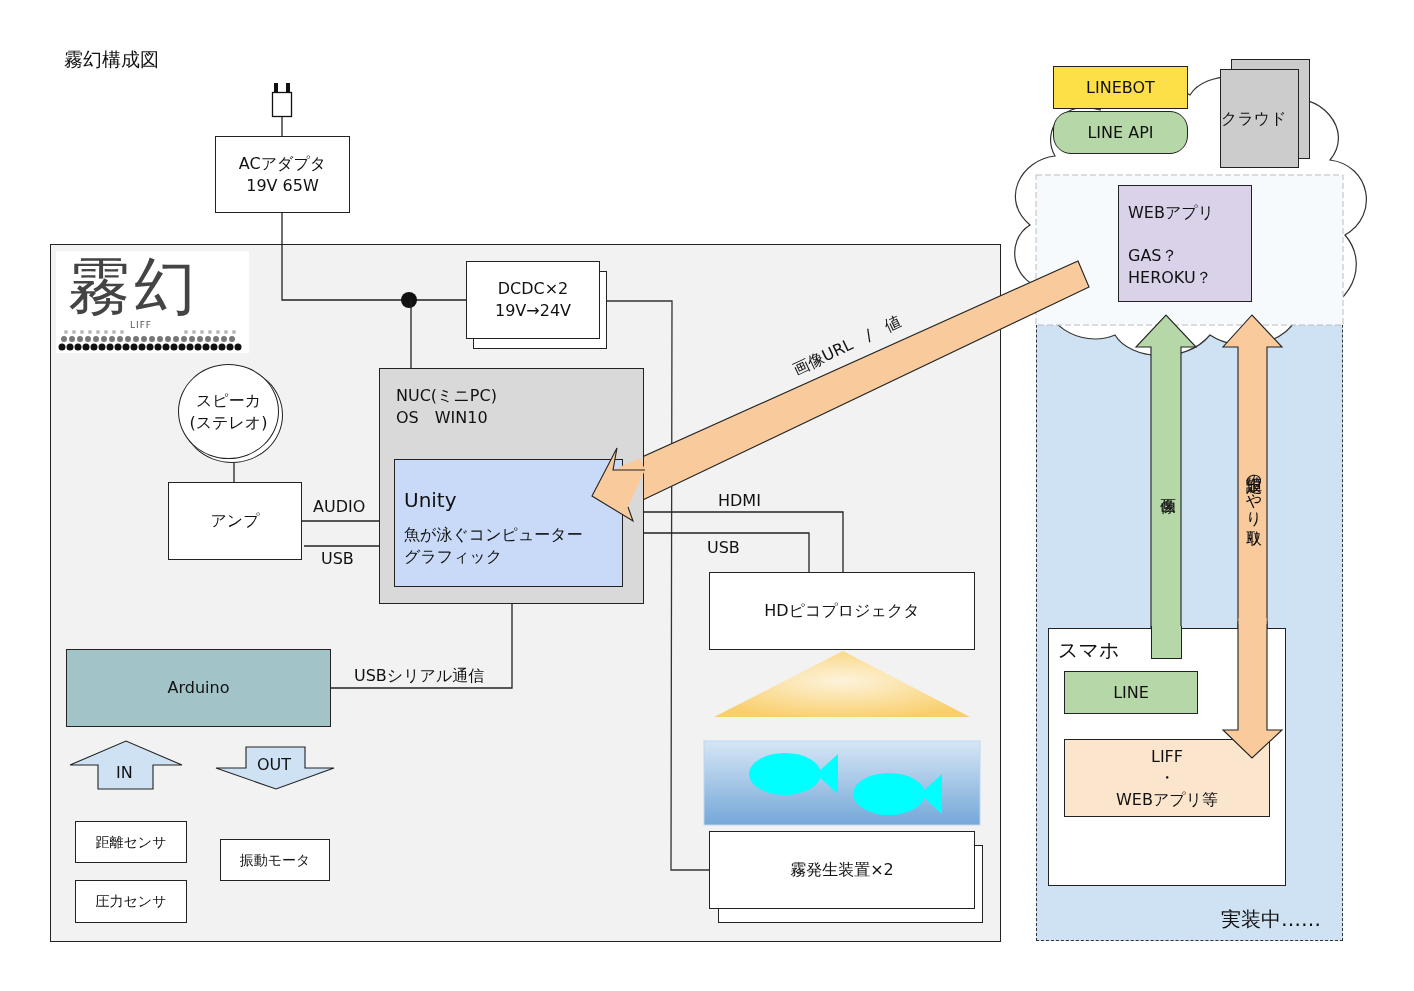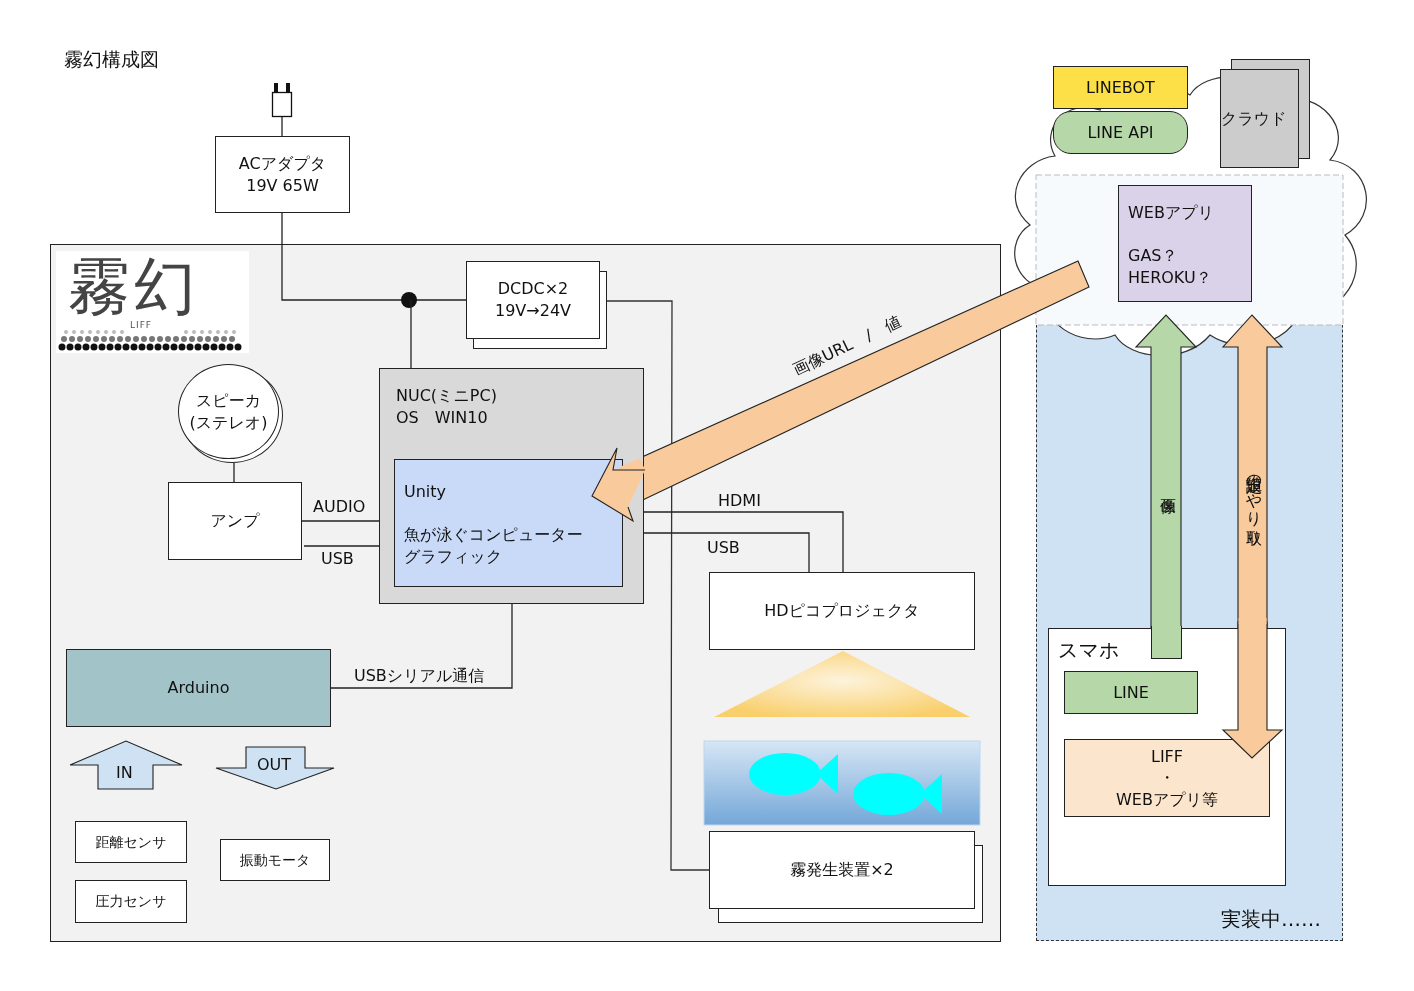--- a/index.html
+++ b/index.html
@@ -169,21 +169,21 @@
 <div class="box" style="left:168px;top:482px;width:134px;height:78px;background:#fff;">アンプ</div>
 <div class="lbl" style="left:313px;top:497px;">AUDIO</div>
 <div class="lbl" style="left:321px;top:549px;">USB</div>
 
 <div class="abs" style="left:379px;top:368px;width:265px;height:236px;background:#d9d9d9;border:1.3px solid #222;box-sizing:border-box;">
   <div class="abs" style="left:16px;top:16px;font-size:16px;line-height:1.4;white-space:pre-line;">NUC(ミニPC)
 OS　WIN10</div>
 </div>
 
 <div class="abs" style="left:394px;top:459px;width:229px;height:128px;background:#c9daf8;border:1.3px solid #222;box-sizing:border-box;">
-  <div class="abs" style="left:9px;top:22px;font-size:16px;">Unity</div>
+  <div class="abs" style="left:9px;top:28px;font-size:20px;">Unity</div>
   <div class="abs" style="left:9px;top:64px;font-size:16px;line-height:1.4;white-space:pre-line;">魚が泳ぐコンピューター
 グラフィック</div>
 </div>
 
 <svg class="layer" width="1414" height="991" style="pointer-events:none;">
   <polygon points="628,507 633,521 592,496 617,448 613,470 640,458 645,470" fill="#f9cb9c" stroke="none"></polygon>
   <polyline points="645,470 613,470 617,448 592,496 633,521 628,507" fill="none" stroke="#222" stroke-width="1.1"></polyline>
 </svg>
 
 <div class="lbl" style="left:790px;top:362px;transform:rotate(-25.5deg);transform-origin:left top;font-size:16px;">画像URL　/　値</div>

